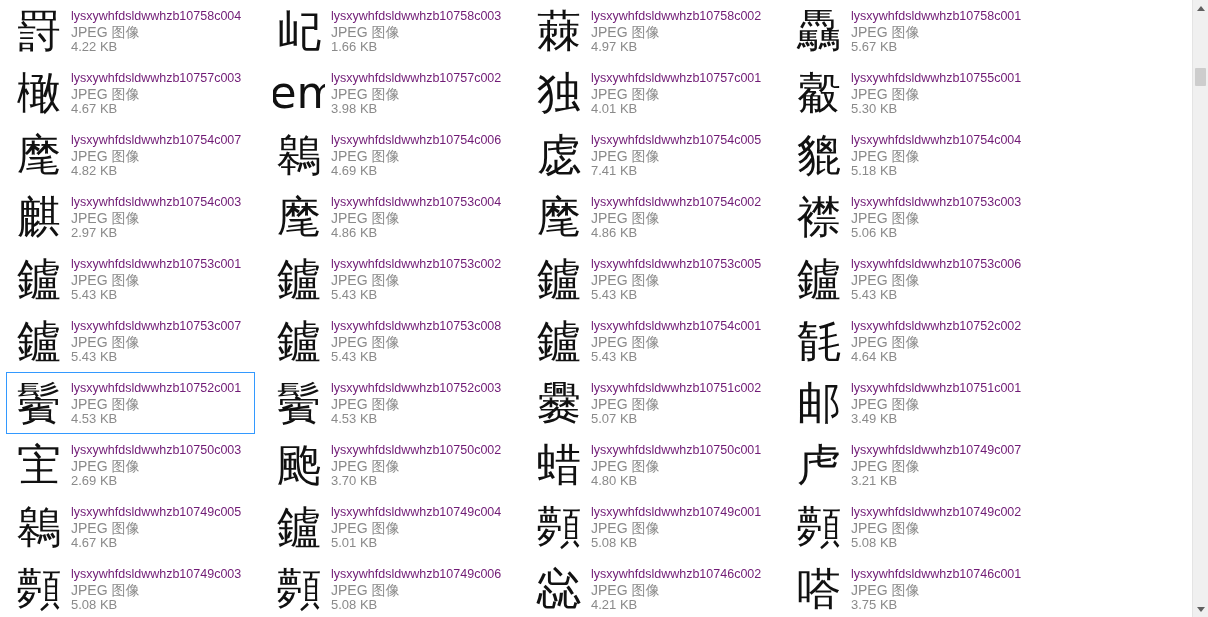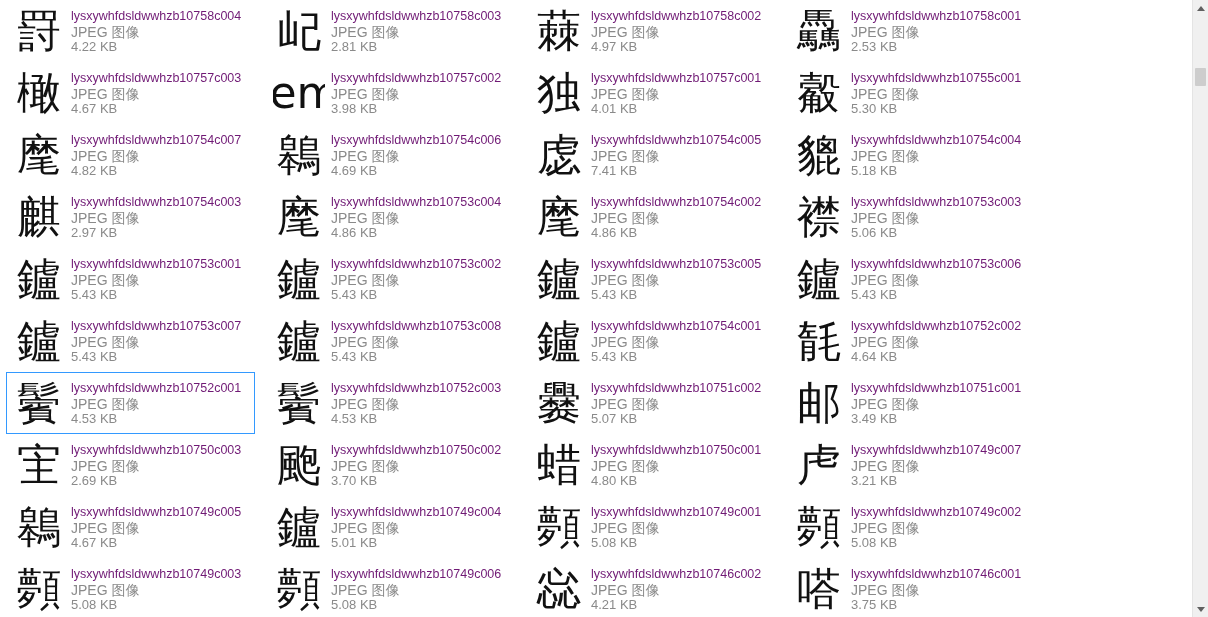--- a/index.html
+++ b/index.html
@@ -163,41 +163,41 @@
             <div class="fsize">4.22 KB</div>
           </div>
         </div>
         <div class="tile">
           <div class="thumb">
             <span class="glyph">屺</span>
           </div>
           <div class="meta">
             <div class="fname">lysxywhfdsldwwhzb10758c003</div>
             <div class="ftype">JPEG 图像</div>
-            <div class="fsize">2.81 KB</div>
+            <div class="fsize">1.66 KB</div>
           </div>
         </div>
         <div class="tile">
           <div class="thumb">
             <span class="glyph">蕀</span>
           </div>
           <div class="meta">
             <div class="fname">lysxywhfdsldwwhzb10758c002</div>
             <div class="ftype">JPEG 图像</div>
             <div class="fsize">4.97 KB</div>
           </div>
         </div>
         <div class="tile">
           <div class="thumb">
             <span class="glyph">驫</span>
           </div>
           <div class="meta">
             <div class="fname">lysxywhfdsldwwhzb10758c001</div>
             <div class="ftype">JPEG 图像</div>
-            <div class="fsize">2.53 KB</div>
+            <div class="fsize">5.67 KB</div>
           </div>
         </div>
         <div class="tile">
           <div class="thumb">
             <span class="glyph">橄</span>
           </div>
           <div class="meta">
             <div class="fname">lysxywhfdsldwwhzb10757c003</div>
             <div class="ftype">JPEG 图像</div>
             <div class="fsize">4.67 KB</div>

